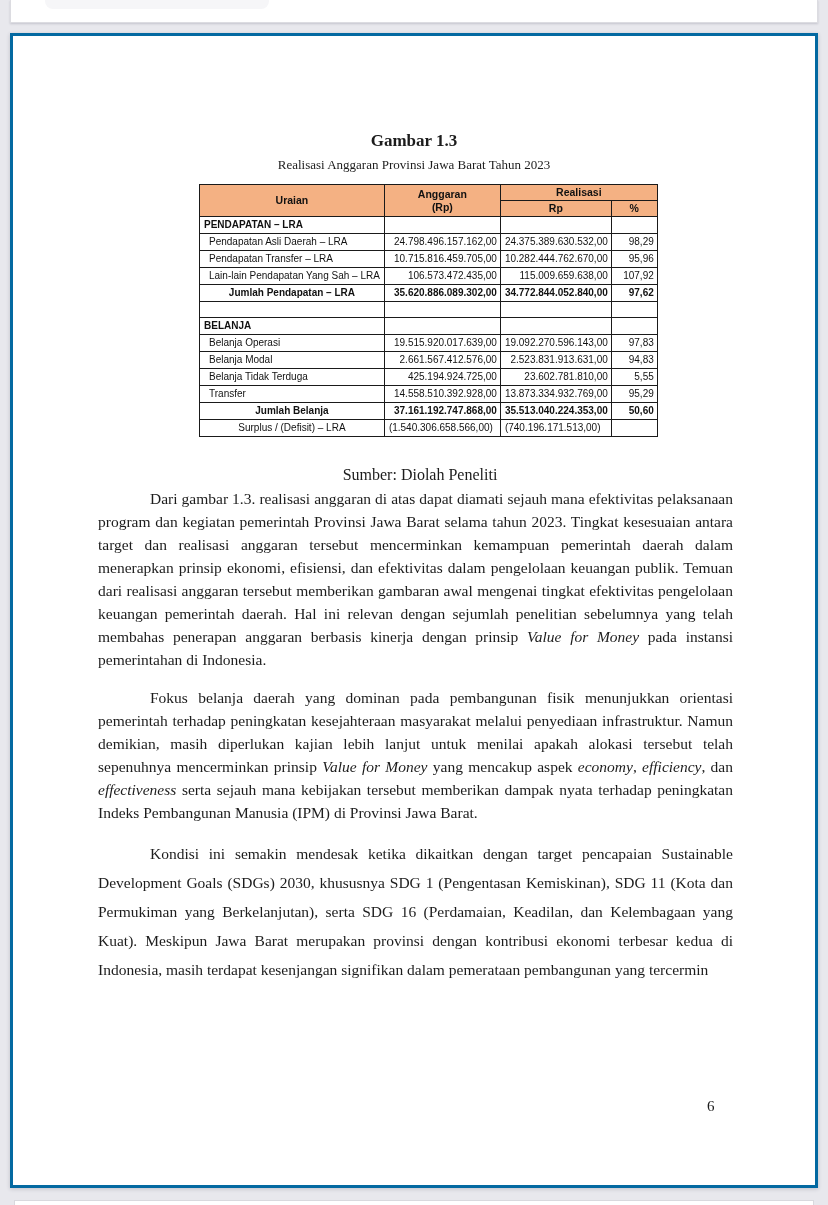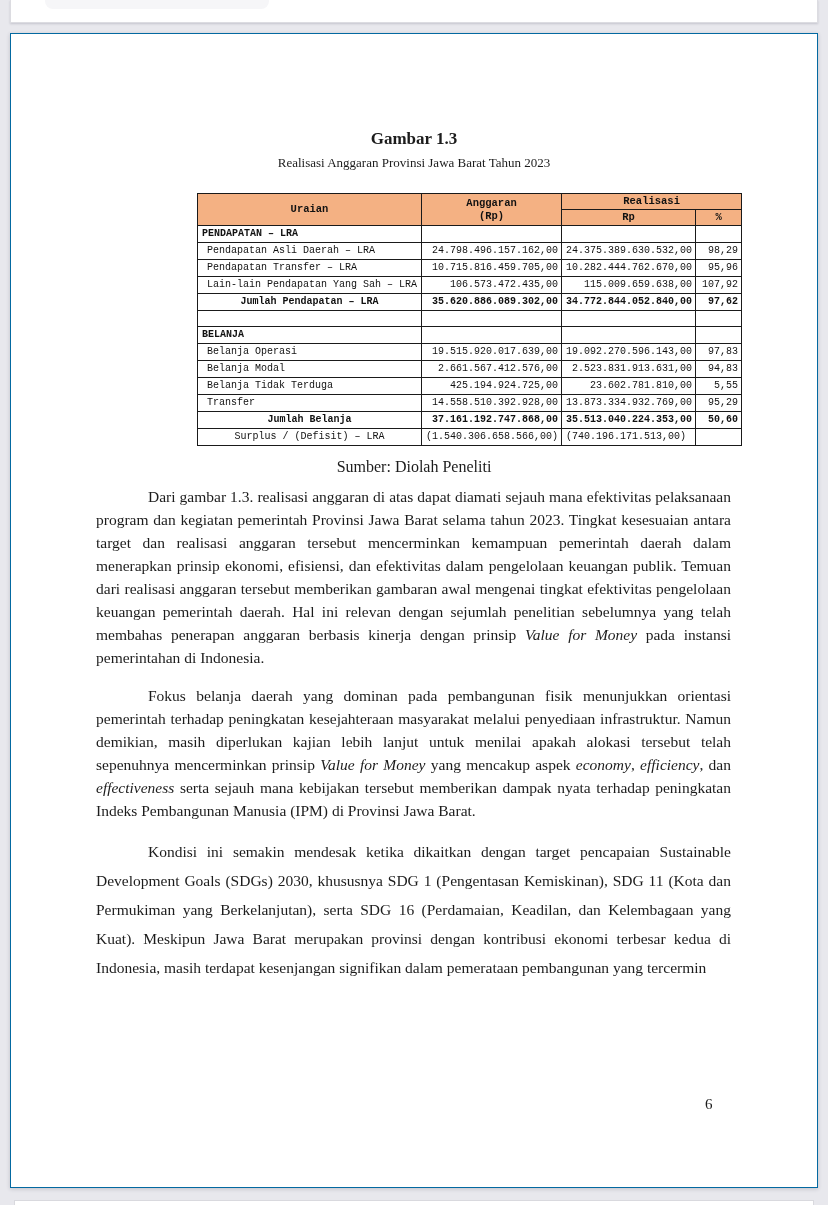--- a/index.html
+++ b/index.html
@@ -18,43 +18,43 @@
     box-shadow: 0 1px 2px rgba(40,40,60,.18);
   }
   .prev-artifact {
     position: absolute; top: -7px; left: 34px; width: 224px; height: 16px;
     background: #f6f6f8; border-radius: 9px;
   }
 
   
   .page {
     position: absolute; top: 33px; left: 10px; width: 808px; height: 1155px;
-    background: #ffffff; border: 1px solid #0369a1; box-sizing: border-box;
+    background: #ffffff; border: 3px solid #0369a1; box-sizing: border-box;
     box-shadow: 0 1px 4px rgba(40,40,60,.20);
   }
 
   
   .next-page {
     position: absolute; top: 1200px; left: 14px; right: 14px; height: 10px;
     background: #ffffff; border: 1px solid #d9d9de;
   }
 
   .figure-label {
     position: absolute; top: 95px; left: 0; width: 100%;
     text-align: center; font-size: 17px; font-weight: bold; margin: 0;
   }
   .figure-title {
     position: absolute; top: 121px; left: 0; width: 100%;
     text-align: center; font-size: 13px; font-weight: normal; margin: 0;
   }
 
   .budget-table {
-    position: absolute; top: 159px; left: 186px;
+    position: absolute; top: 148px; left: 186px;
     border-collapse: collapse;
-    font-family: Liberation Mono, monospace;
+    font-family: Liberation Sans, sans-serif;
     font-size: 10px; color: #111;
     table-layout: fixed;
   }
   .budget-table th, .budget-table td {
     border: 1px solid #1a1a1a;
     padding: 1px 4px;
     line-height: 1.25;
     overflow: hidden;
     white-space: nowrap;
   }
@@ -72,21 +72,21 @@
   tr.section td.label { font-weight: bold; }
   tr.item td.label { padding-left: 9px; }
   tr.total td { font-weight: bold; }
   tr.total td.label { text-align: center; }
   tr.center td.label { text-align: center; }
   tr.center td.num { text-align: left; }
   tr.spacer td { height: 13px; }
 
   .source-line {
     position: absolute; top: 424px; left: 0; width: 100%;
-    text-align: center; font-size: 16px; margin: 0;
+    text-align: center; font-size: 16px; margin: 6px;
   }
 
   .body-text {
     position: absolute; top: 451px; left: 85px; width: 643px;
   }
   .body-text p {
     margin: 0 8px 15px 0;
     font-size: 15.5px;
     line-height: 23px;
     text-align: justify;

